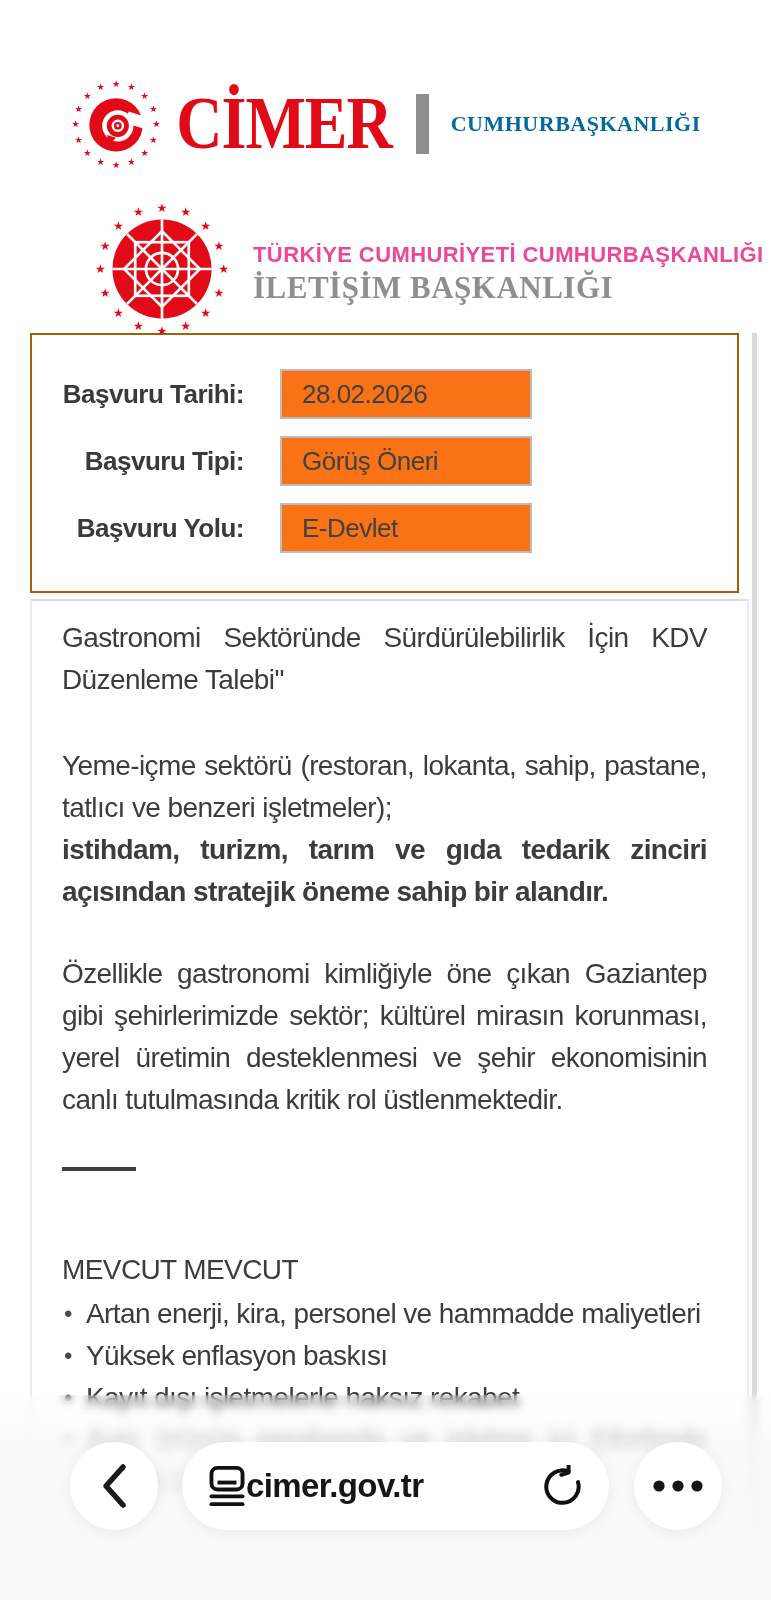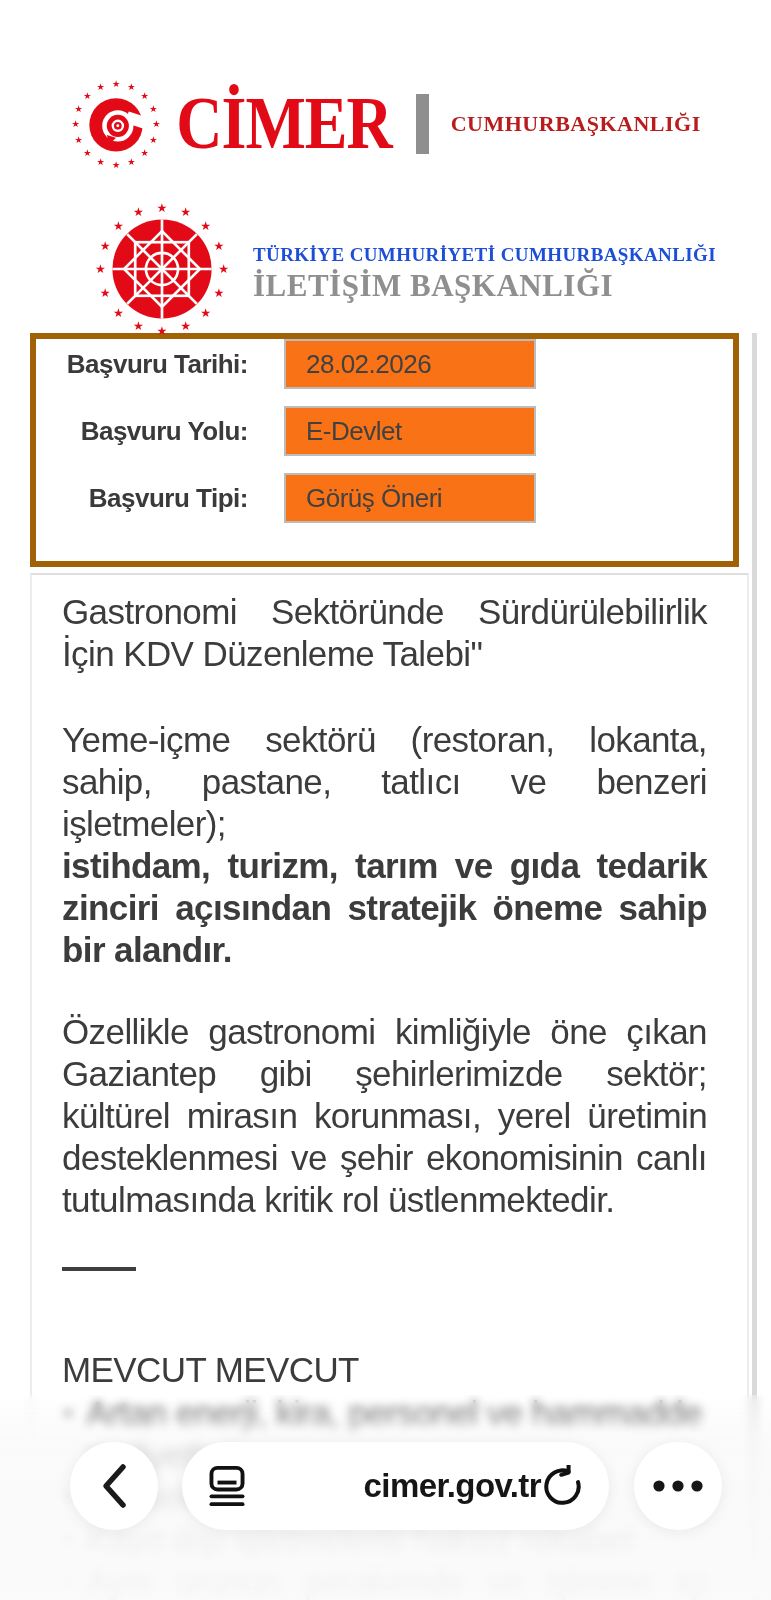--- a/index.html
+++ b/index.html
@@ -5,43 +5,43 @@
   html,body{margin:0;padding:0;background:#fff;}
   .page{position:relative;width:771px;height:1600px;overflow:hidden;background:#ffffff;
         font-family:"Liberation Sans",sans-serif;color:#3c3c3c;}
 
   
   .cimer-row{margin:72px 0 0 0;height:104px;display:flex;justify-content:center;align-items:center;gap:14px;}
   .cimer-emblem{width:92px;height:92px;flex:0 0 auto;}
   .cimer-word{font-family:"Liberation Serif",serif;font-weight:700;font-size:64px;color:#e30a17;
               letter-spacing:-1px;line-height:1;transform:scaleY(1.15);}
   .cimer-bar{width:13px;height:60px;background:#8f8f8f;margin:0 8px 0 10px;}
-  .cimer-sub{font-family:"Liberation Serif",serif;font-weight:700;color:#b91c1c;
+  .cimer-sub{font-family:"Liberation Serif",serif;font-weight:700;color:#0369a1;
              font-size:22px;line-height:1.12;letter-spacing:0.5px;}
 
   
   .ilet-row{position:relative;z-index:2;margin:24px 0 -4px 95px;height:137px;display:flex;align-items:center;gap:24px;}
   .ilet-emblem{width:134px;height:134px;flex:0 0 auto;}
   .ilet-text{padding-top:10px;}
-  .ilet-line1{font-family:Liberation Serif, serif;font-weight:700;font-size:19px;color:#1d4ed8;letter-spacing:0.4px;}
+  .ilet-line1{font-family:Liberation Sans, sans-serif;font-weight:700;font-size:22px;color:#ec4899;letter-spacing:0.4px;}
   .ilet-line2{font-family:"Liberation Serif",serif;font-weight:700;font-size:31px;color:#8f8f8f;letter-spacing:0.5px;margin-top:2px;}
 
   
   .form-box{position:relative;z-index:1;margin:0 32px 6px 30px;height:222px;
-            border:6px solid #a16207;background:#fff;}
+            border:2px solid #a16207;padding-top:34px;background:#fff;}
   .form-row{display:flex;align-items:center;margin-bottom:17px;}
   .form-label{width:212px;text-align:right;font-weight:700;font-size:26px;letter-spacing:-0.5px;color:#3a3a3a;}
   .form-input{margin-left:36px;width:228px;height:46px;border:2px solid #bcbcbc;background:#f97316;
               font-family:"Liberation Sans",sans-serif;font-size:26px;letter-spacing:-0.5px;color:#414141;
               padding:0 0 0 20px;display:flex;align-items:center;}
 
   
   .content-box{margin:0 22px 0 30px;height:1012px;border:2px solid #ececec;border-top:2px solid #dedede;
                padding:16px 40px 0 30px;background:#fff;overflow:hidden;}
-  .content-box p{margin:0;font-size:35px;line-height:42px;letter-spacing:-0.6px;color:#3c3c3c;}
+  .content-box p{margin:0;font-size:28px;line-height:42px;letter-spacing:-0.6px;color:#3c3c3c;}
   .just{text-align:justify;}
   .p-title{margin-bottom:44px !important;}
   .p-salute{margin-bottom:62px !important;}
   .p-body2{margin-bottom:40px !important;font-weight:bold;}
   .p-body3{margin-bottom:46px !important;}
   .divider{width:74px;border:none;border-top:4px solid #3f3f3f;margin:0 0 78px 0;}
   .sec-heading{font-size:28px;letter-spacing:-0.2px;margin-bottom:2px !important;}
   .bullet{position:relative;padding-left:24px;}
   .bullet::before{content:"•";position:absolute;left:2px;top:0;font-size:24px;color:#4a4a4a;}
 
@@ -51,21 +51,21 @@
   
   .scrim{position:absolute;left:0;right:0;bottom:0;height:205px;z-index:5;
          background:linear-gradient(180deg,rgba(249,249,250,0) 0%,rgba(249,249,250,0.78) 22%,rgba(249,249,250,0.93) 60%,rgba(250,250,250,0.96) 100%);
          backdrop-filter:blur(5px);-webkit-backdrop-filter:blur(5px);}
   .nav-circle{position:absolute;top:1442px;width:88px;height:88px;border-radius:50%;background:#fff;z-index:6;
               box-shadow:0 2px 14px rgba(0,0,0,0.07);display:flex;align-items:center;justify-content:center;cursor:pointer;}
   .nav-back{left:70px;}
   .nav-more{left:634px;}
   .url-pill{position:absolute;top:1442px;left:182px;width:427px;height:88px;border-radius:44px;background:#fff;z-index:6;
             box-shadow:0 2px 14px rgba(0,0,0,0.07);display:flex;align-items:center;padding:0 26px;box-sizing:border-box;}
-  .url-text{flex:1;text-align:right;font-size:33px;font-weight:700;letter-spacing:-0.6px;color:#161616;}
+  .url-text{flex:1;text-align:left;font-size:33px;font-weight:700;letter-spacing:-0.6px;color:#161616;}
   .icon-svg{display:block;}
 </style>
 </head>
 <body>
 
 <div class="page">
 
   <header class="cimer-row">
     <svg class="cimer-emblem icon-svg" viewBox="0 0 100 100">
       <g>
@@ -137,26 +137,26 @@
       <div class="ilet-line2">İLETİŞİM BAŞKANLIĞI</div>
     </div>
   </div>
 
   <section class="form-box">
     <div class="form-row">
       <div class="form-label">Başvuru Tarihi:</div>
       <div class="form-input">28.02.2026</div>
     </div>
     <div class="form-row">
+      <div class="form-label">Başvuru Tipi:</div>
+      <div class="form-input">Görüş Öneri</div>
+    </div>
+    <div class="form-row">
       <div class="form-label">Başvuru Yolu:</div>
       <div class="form-input">E-Devlet</div>
-    </div>
-    <div class="form-row">
-      <div class="form-label">Başvuru Tipi:</div>
-      <div class="form-input">Görüş Öneri</div>
     </div>
   </section>
 
   <section class="content-box">
     <p class="just p-title">Gastronomi Sektöründe Sürdürülebilirlik İçin KDV Düzenleme Talebi"</p>
     <p class="just">Yeme-içme sektörü (restoran, lokanta, sahip, pastane, tatlıcı ve benzeri işletmeler);</p>
     <p class="just p-body2">istihdam, turizm, tarım ve gıda tedarik zinciri açısından stratejik öneme sahip bir alandır.</p>
     <p class="just p-body3">Özellikle gastronomi kimliğiyle öne çıkan Gaziantep gibi şehirlerimizde sektör; kültürel mirasın korunması, yerel üretimin desteklenmesi ve şehir ekonomisinin canlı tutulmasında kritik rol üstlenmektedir.</p>
     <hr class="divider">
     <p class="sec-heading">MEVCUT MEVCUT</p>

